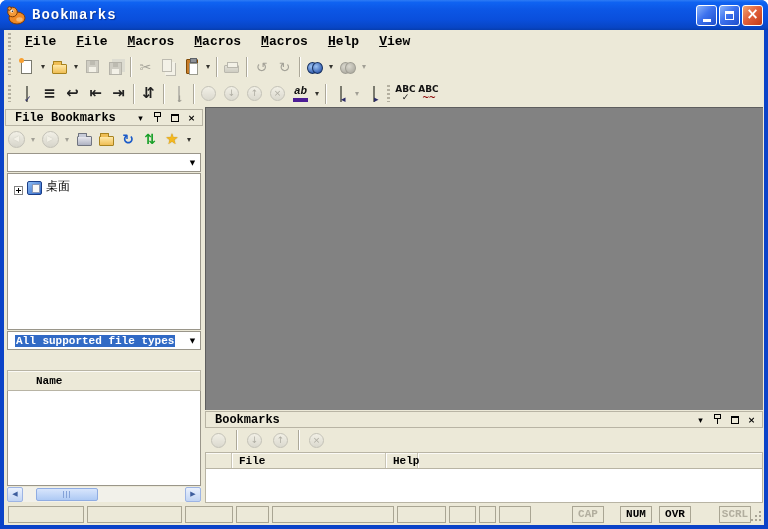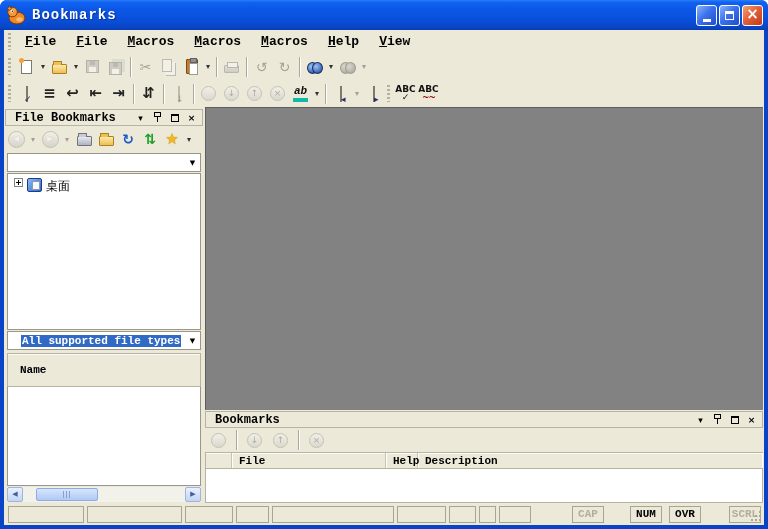--- a/index.html
+++ b/index.html
@@ -66,21 +66,21 @@
   .binoc-ic::before, .binoc-ic::after { content:""; position:absolute; top:0; width:9px; height:10px;
     border-radius:50%; background:radial-gradient(circle at 35% 35%,#9CC2F2,#3A64B4 70%,#1E3A78); border:1px solid #16305E; }
   .binoc-ic::before { left:0; } .binoc-ic::after { right:0; }
   .circ { width:15px; height:15px; border-radius:50%; background:linear-gradient(#FBFBF7,#C6C2B6);
     border:1px solid #8A867A; display:flex; align-items:center; justify-content:center; }
   .circ .ic { font-size:9px; color:#55524A; }
   .nav-circ { width:17px; height:17px; border-radius:50%; background:linear-gradient(#FCFCF8,#BCB8AC);
     border:1px solid #88847A; display:flex; align-items:center; justify-content:center; }
   .nav-circ .ic { font-size:8px; color:#fff; text-shadow:0 0 1px #666; }
   .ab-ic { font-size:11px; font-weight:bold; font-style:italic; color:#111;
-    border-bottom:4px solid #14b8a6; line-height:1.1; padding:0 1px; }
+    border-bottom:4px solid #4c1d95; line-height:1.1; padding:0 1px; }
   .abc-ic { font-size:9px; font-weight:bold; color:#111; line-height:1; text-align:center; font-family:"DejaVu Sans",sans-serif; }
   .abc-ic .sub { display:block; font-size:9px; margin-top:-1px; }
   .abc-ic .sub.wave { color:#8A0000; letter-spacing:-1px; }
   .pgwrap { position:relative; }
   .pgwrap .ov { position:absolute; right:-4px; bottom:-3px; font-family:"DejaVu Sans",sans-serif; font-size:9px; color:#2A2A66; font-weight:bold; }
   .lines-ic { font-size:15px; font-weight:bold; color:#222; }
   .col-blue { color:#1A5AC8; font-weight:bold; }
   .col-green { color:#18A028; font-weight:bold; }
   .col-gold { color:#F4B81E; text-shadow:0 0 1px #A07008; font-size:15px; }
 
@@ -96,35 +96,35 @@
   .ph-btn { width:13px; height:13px; display:flex; align-items:center; justify-content:center;
     font-family:"DejaVu Sans",sans-serif; font-size:9px; color:#000; }
   .glyph-box-sm { width:8px; height:8px; border:1px solid #000; border-top-width:2px; }
 
   
   .fe { position:absolute; left:1px; top:2px; bottom:0; width:198px; display:flex; flex-direction:column; }
   .fe-toolbar { height:26px; display:flex; align-items:center; gap:2px; padding:2px 1px; flex:0 0 auto; }
   .fe-toolbar .tb-btn { min-width:20px; }
   .combo { margin:1px 2px; height:19px; border:1px solid #9A968A; background:#fff;
     display:flex; align-items:center; flex:0 0 auto; }
-  .combo-text { flex:1; font-size:11px; font-weight:bold; padding:0 13px; white-space:nowrap; overflow:hidden; }
+  .combo-text { flex:1; font-size:11px; font-weight:bold; padding:0 7px; white-space:nowrap; overflow:hidden; }
   .combo-text .sel { background:#316AC5; color:#fff; padding:0 1px; }
   .combo-btn { width:15px; height:100%; display:flex; align-items:center; justify-content:center;
     font-family:"DejaVu Sans",sans-serif; font-size:7px; color:#000; }
   .fe-tree { margin:0 2px; height:157px; border:1px solid #9A968A; background:#fff; padding:4px 2px; flex:0 0 auto; }
-  .tree-row { display:flex; align-items:flex-start; gap:4px; padding-left:4px; }
+  .tree-row { display:flex; align-items:flex-end; gap:4px; padding-left:4px; }
   .expander { width:9px; height:9px; border:1px solid #848484; background:#fff; position:relative; flex:0 0 auto; }
   .expander::before { content:""; position:absolute; left:1px; top:3px; width:5px; height:1px; background:#000; }
   .expander::after { content:""; position:absolute; left:3px; top:1px; width:1px; height:5px; background:#000; }
   .desk-ic { width:15px; height:14px; border-radius:2px; border:1px solid #1A3E88;
     background:linear-gradient(135deg,#8EBCF4,#2E66C8); position:relative; flex:0 0 auto; }
   .desk-ic::after { content:""; position:absolute; right:1px; bottom:1px; width:6px; height:7px; background:#F8F8F8; border:1px solid #8898B8; }
   .tree-label { font-size:12px; font-family:"DejaVu Sans",sans-serif; }
-  .fe-name-header { margin:2px 2px 0; height:34px; border:1px solid #B8B4A4; background:#ECE9D8;
-    display:flex; align-items:center; padding-left:12px; font-size:11px; font-weight:bold; flex:0 0 auto;
+  .fe-name-header { margin:19px 2px 0; height:21px; border:1px solid #B8B4A4; background:#ECE9D8;
+    display:flex; align-items:center; padding-left:28px; font-size:11px; font-weight:bold; flex:0 0 auto;
     box-shadow:inset 0 1px 0 #FBFAF6; }
   .fe-list { margin:0 2px; flex:1; border:1px solid #9A968A; border-top:none; background:#fff; }
   .fe-hscroll { margin:1px 2px 1px; height:15px; display:flex; align-items:center; background:#F2F1EA; flex:0 0 auto; }
   .scroll-btn { width:16px; height:15px; border:1px solid #9DB4E4; border-radius:2px;
     background:linear-gradient(#EAF1FD,#C2D5F4); display:flex; align-items:center; justify-content:center; flex:0 0 auto; }
   .scroll-btn .ic { font-size:7px; color:#3E5E9E; }
   .scroll-thumb { width:62px; height:13px; margin-left:13px; border:1px solid #8FACE2; border-radius:2px;
     background:linear-gradient(#D8E5FC,#AECAF4); display:flex; align-items:center; justify-content:center; }
   .thumb-grip { width:9px; height:7px;
     background:repeating-linear-gradient(90deg,#84A2D8 0 1px,transparent 1px 3px); }
@@ -424,37 +424,36 @@
           <div class="tb-btn disabled">
               <span class="circ">
                 <span class="ic">×</span>
               </span>
             </div>
         </div>
         <div class="bm-thead">
           <span class="cell c0"></span>
           <span class="cell c1">File</span>
           <span class="cell c2">Help</span>
-          <span class="cell c3">Description</span>
         </div>
         <div class="bm-body"></div>
       </div>
     </div>
 
     <div class="statusbar">
       <span class="sb-panel" style="width:76px"></span>
       <span class="sb-panel" style="width:95px"></span>
       <span class="sb-panel" style="width:48px"></span>
       <span class="sb-panel" style="width:33px"></span>
       <span class="sb-panel" style="width:122px"></span>
       <span class="sb-panel" style="width:49px"></span>
       <span class="sb-panel" style="width:27px"></span>
       <span class="sb-panel" style="width:17px"></span>
       <span class="sb-panel" style="width:32px"></span>
       <span class="sb-ind off" style="margin-left:38px">CAP</span>
-      <span class="sb-ind" style="margin-left:23px">NUM</span>
+      <span class="sb-ind" style="margin-left:13px">NUM</span>
       <span class="sb-ind" style="margin-left:4px">OVR</span>
       <span class="sb-ind off" style="margin-left:25px">SCRL</span>
       <span class="grip-dots"></span>
     </div>
 
   </div>
 </div>
 
 </body></html>

